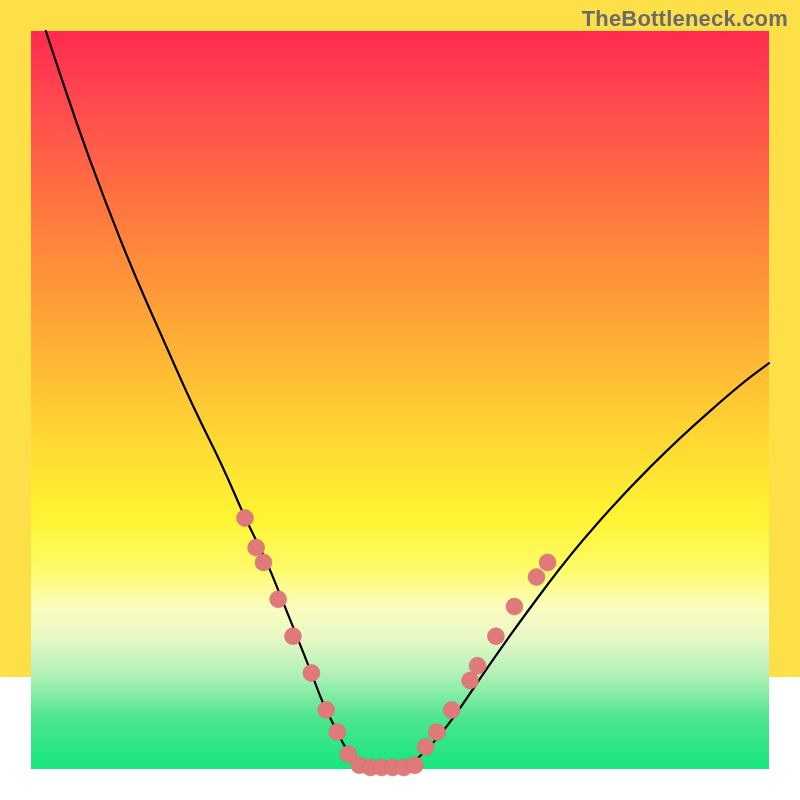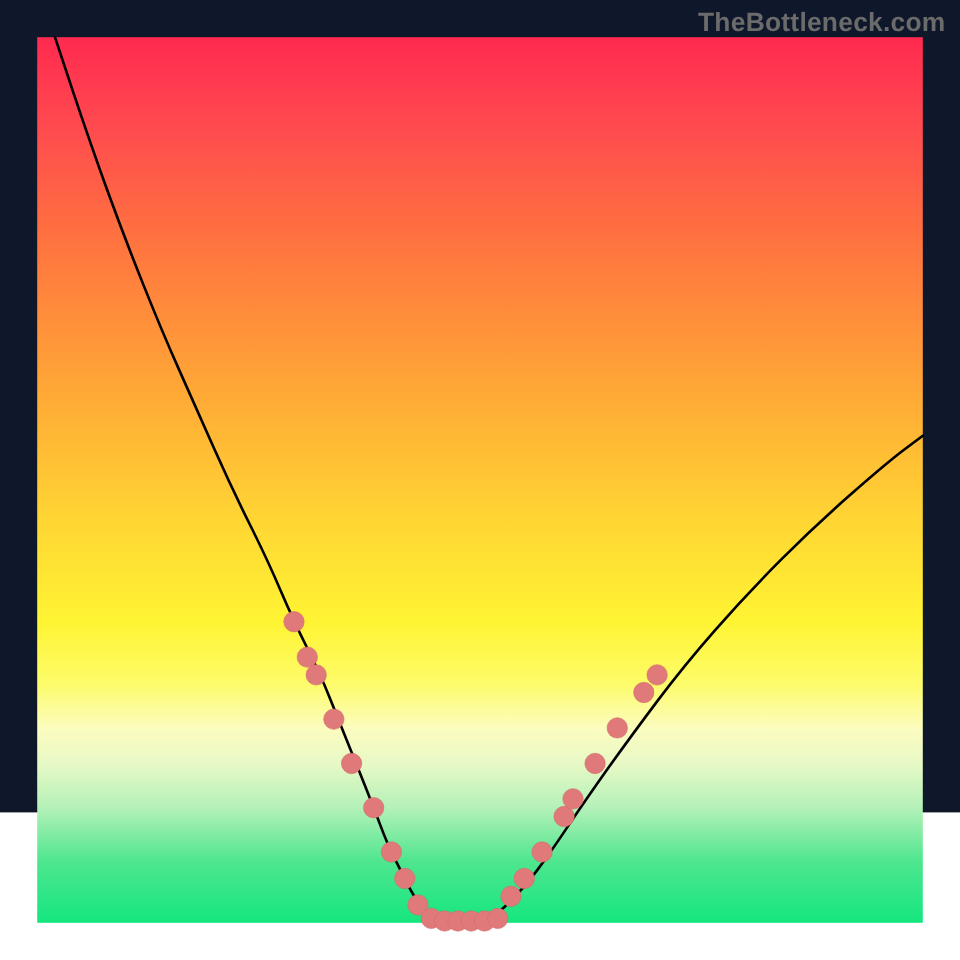--- a/index.html
+++ b/index.html
@@ -8,21 +8,21 @@
     width: 800px;
     height: 800px;
     overflow: hidden;
     background: #fff;
     font-family: Arial, Helvetica, sans-serif;
   }
   .frame {
     position: relative;
     width: 800px;
     height: 677px;
-    background: #0f172a;
+    background: #fde047;
   }
   .plot-area {
     position: absolute;
     left: 31px;
     top: 31px;
     width: 738px;
     height: 738px;
     background: linear-gradient(
       to bottom,
       #ff2a4f 0%,

